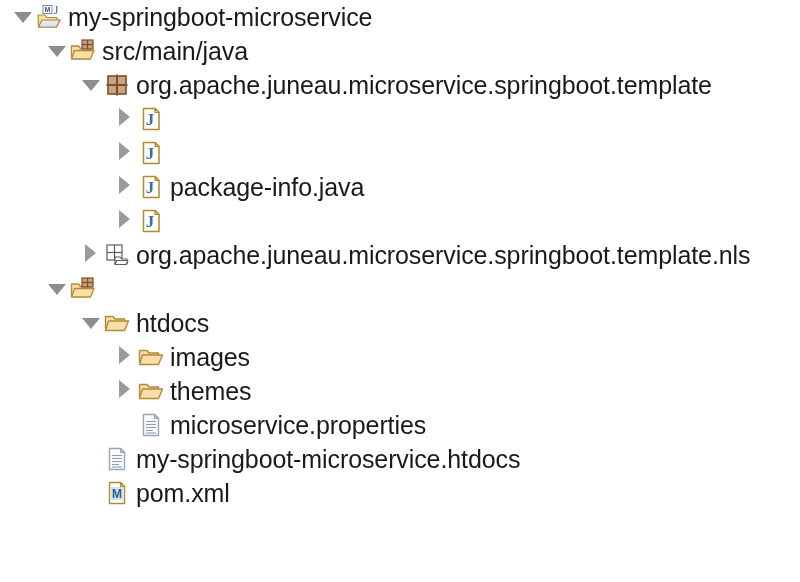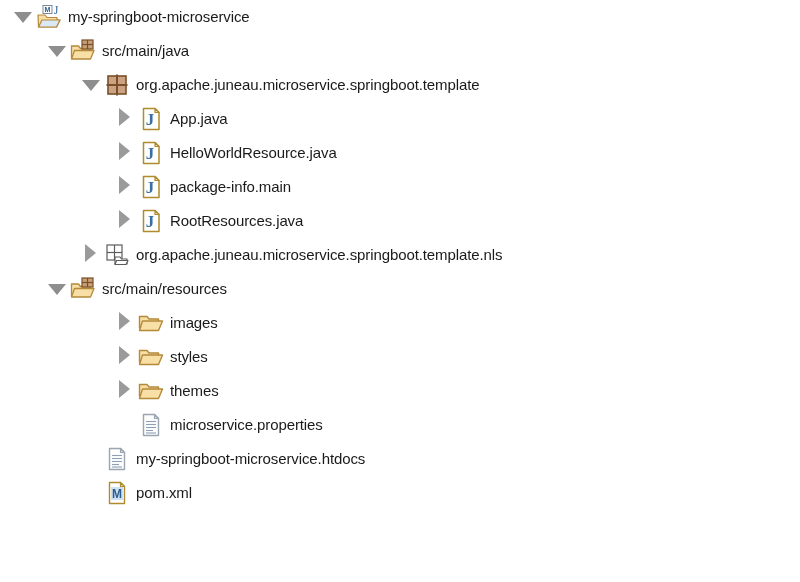--- a/index.html
+++ b/index.html
@@ -61,21 +61,21 @@
   .icon {
     flex: 0 0 auto;
     width: 26px;
     height: 26px;
     position: relative;
     margin-right: 6px;
   }
   .icon svg { display: block; }
   
   .label {
-    font-size: 15px;
+    font-size: 25px;
     line-height: 26px;
     color: #1a1a1a;
     letter-spacing: -0.1px;
   }
 </style>
 </head>
 <body>
 
 <div id="tree">
     <div class="row">
@@ -121,57 +121,54 @@
     <div class="row">
       <div class="indent" style="width: 112px;"></div>
       <div class="twisty closed"></div>
       <span class="icon">
         <svg width="26" height="26" viewBox="0 0 26 26">
         <path d="M5.5 2.5 L17 2.5 L21 6.5 L21 23.5 L5.5 23.5 Z" fill="#ffffff" stroke="#b08b2e" stroke-width="1.5" stroke-linejoin="round"></path>
         <path d="M17 2.5 L17 6.5 L21 6.5 Z" fill="#f0e3bb" stroke="#b08b2e" stroke-width="1.2" stroke-linejoin="round"></path>
         <text x="12" y="19" font-family="Liberation Serif, serif" font-size="17" font-weight="bold" fill="#3a6ea5" text-anchor="middle">J</text>
       </svg>
       </span>
-      <span class="label">App.java</span>
-    </div>
-    <div class="row">
-      <div class="indent" style="width: 112px;"></div>
-      <div class="twisty closed"></div>
-      <span class="icon">
-        <svg width="26" height="26" viewBox="0 0 26 26">
-        <path d="M5.5 2.5 L17 2.5 L21 6.5 L21 23.5 L5.5 23.5 Z" fill="#ffffff" stroke="#b08b2e" stroke-width="1.5" stroke-linejoin="round"></path>
-        <path d="M17 2.5 L17 6.5 L21 6.5 Z" fill="#f0e3bb" stroke="#b08b2e" stroke-width="1.2" stroke-linejoin="round"></path>
-        <text x="12" y="19" font-family="Liberation Serif, serif" font-size="17" font-weight="bold" fill="#3a6ea5" text-anchor="middle">J</text>
-      </svg>
-      </span>
-      <span class="label">HelloWorldResource.java</span>
-    </div>
-    <div class="row">
-      <div class="indent" style="width: 112px;"></div>
-      <div class="twisty closed"></div>
-      <span class="icon">
-        <svg width="26" height="26" viewBox="0 0 26 26">
-        <path d="M5.5 2.5 L17 2.5 L21 6.5 L21 23.5 L5.5 23.5 Z" fill="#ffffff" stroke="#b08b2e" stroke-width="1.5" stroke-linejoin="round"></path>
-        <path d="M17 2.5 L17 6.5 L21 6.5 Z" fill="#f0e3bb" stroke="#b08b2e" stroke-width="1.2" stroke-linejoin="round"></path>
-        <text x="12" y="19" font-family="Liberation Serif, serif" font-size="17" font-weight="bold" fill="#3a6ea5" text-anchor="middle">J</text>
-      </svg>
-      </span>
-      <span class="label">package-info.main</span>
-    </div>
-    <div class="row">
-      <div class="indent" style="width: 112px;"></div>
-      <div class="twisty closed"></div>
-      <span class="icon">
-        <svg width="26" height="26" viewBox="0 0 26 26">
-        <path d="M5.5 2.5 L17 2.5 L21 6.5 L21 23.5 L5.5 23.5 Z" fill="#ffffff" stroke="#b08b2e" stroke-width="1.5" stroke-linejoin="round"></path>
-        <path d="M17 2.5 L17 6.5 L21 6.5 Z" fill="#f0e3bb" stroke="#b08b2e" stroke-width="1.2" stroke-linejoin="round"></path>
-        <text x="12" y="19" font-family="Liberation Serif, serif" font-size="17" font-weight="bold" fill="#3a6ea5" text-anchor="middle">J</text>
-      </svg>
-      </span>
-      <span class="label">RootResources.java</span>
+    </div>
+    <div class="row">
+      <div class="indent" style="width: 112px;"></div>
+      <div class="twisty closed"></div>
+      <span class="icon">
+        <svg width="26" height="26" viewBox="0 0 26 26">
+        <path d="M5.5 2.5 L17 2.5 L21 6.5 L21 23.5 L5.5 23.5 Z" fill="#ffffff" stroke="#b08b2e" stroke-width="1.5" stroke-linejoin="round"></path>
+        <path d="M17 2.5 L17 6.5 L21 6.5 Z" fill="#f0e3bb" stroke="#b08b2e" stroke-width="1.2" stroke-linejoin="round"></path>
+        <text x="12" y="19" font-family="Liberation Serif, serif" font-size="17" font-weight="bold" fill="#3a6ea5" text-anchor="middle">J</text>
+      </svg>
+      </span>
+    </div>
+    <div class="row">
+      <div class="indent" style="width: 112px;"></div>
+      <div class="twisty closed"></div>
+      <span class="icon">
+        <svg width="26" height="26" viewBox="0 0 26 26">
+        <path d="M5.5 2.5 L17 2.5 L21 6.5 L21 23.5 L5.5 23.5 Z" fill="#ffffff" stroke="#b08b2e" stroke-width="1.5" stroke-linejoin="round"></path>
+        <path d="M17 2.5 L17 6.5 L21 6.5 Z" fill="#f0e3bb" stroke="#b08b2e" stroke-width="1.2" stroke-linejoin="round"></path>
+        <text x="12" y="19" font-family="Liberation Serif, serif" font-size="17" font-weight="bold" fill="#3a6ea5" text-anchor="middle">J</text>
+      </svg>
+      </span>
+      <span class="label">package-info.java</span>
+    </div>
+    <div class="row">
+      <div class="indent" style="width: 112px;"></div>
+      <div class="twisty closed"></div>
+      <span class="icon">
+        <svg width="26" height="26" viewBox="0 0 26 26">
+        <path d="M5.5 2.5 L17 2.5 L21 6.5 L21 23.5 L5.5 23.5 Z" fill="#ffffff" stroke="#b08b2e" stroke-width="1.5" stroke-linejoin="round"></path>
+        <path d="M17 2.5 L17 6.5 L21 6.5 Z" fill="#f0e3bb" stroke="#b08b2e" stroke-width="1.2" stroke-linejoin="round"></path>
+        <text x="12" y="19" font-family="Liberation Serif, serif" font-size="17" font-weight="bold" fill="#3a6ea5" text-anchor="middle">J</text>
+      </svg>
+      </span>
     </div>
     <div class="row">
       <div class="indent" style="width: 78px;"></div>
       <div class="twisty closed"></div>
       <span class="icon">
         <svg width="26" height="26" viewBox="0 0 26 26">
         <rect x="3" y="3" width="15" height="15" fill="#ffffff" stroke="#5c5c5c" stroke-width="1.2"></rect>
         <line x1="10.5" y1="3" x2="10.5" y2="18" stroke="#5c5c5c" stroke-width="1.2"></line>
         <line x1="3" y1="10.5" x2="18" y2="10.5" stroke="#5c5c5c" stroke-width="1.2"></line>
         <path d="M11 15 L16 15 L17.5 17 L23 17 L23 22 L11 22 Z" fill="#ffffff" stroke="#5c5c5c" stroke-width="1.2" stroke-linejoin="round"></path>
@@ -185,43 +182,42 @@
       <div class="twisty open"></div>
       <span class="icon">
         <svg width="26" height="26" viewBox="0 0 26 26">
         <path d="M1.5 8 L8.5 8 L10.5 10.5 L20 10.5 L20 19.5 L1.5 19.5 Z" fill="#f7dfa5" stroke="#b4893a" stroke-width="1.3" stroke-linejoin="round"></path>
         <path d="M4.5 12.5 L24 12.5 L20.5 21 L1.5 21 Z" fill="#f7dfa5" stroke="#b4893a" stroke-width="1.3" stroke-linejoin="round"></path>
         <rect x="12" y="2" width="11" height="9" fill="#c8a078" stroke="#7a4f2a" stroke-width="1.2"></rect>
         <line x1="17.5" y1="2" x2="17.5" y2="11" stroke="#7a4f2a" stroke-width="1.2"></line>
         <line x1="12" y1="6.5" x2="23" y2="6.5" stroke="#7a4f2a" stroke-width="1.2"></line>
       </svg>
       </span>
-      <span class="label">src/main/resources</span>
-    </div>
-    <div class="row">
-      <div class="indent" style="width: 112px;"></div>
-      <div class="twisty closed"></div>
+    </div>
+    <div class="row">
+      <div class="indent" style="width: 78px;"></div>
+      <div class="twisty open"></div>
       <span class="icon">
         <svg width="26" height="26" viewBox="0 0 26 26">
         <path d="M1.5 6.5 L9 6.5 L11 9 L20.5 9 L20.5 18 L1.5 18 Z" fill="#f7dfa5" stroke="#b4893a" stroke-width="1.4" stroke-linejoin="round"></path>
         <path d="M4.5 11 L24.5 11 L20.5 20.5 L1.5 20.5 Z" fill="#f7dfa5" stroke="#b4893a" stroke-width="1.4" stroke-linejoin="round"></path>
       </svg>
       </span>
-      <span class="label">images</span>
+      <span class="label">htdocs</span>
     </div>
     <div class="row">
       <div class="indent" style="width: 112px;"></div>
       <div class="twisty closed"></div>
       <span class="icon">
         <svg width="26" height="26" viewBox="0 0 26 26">
         <path d="M1.5 6.5 L9 6.5 L11 9 L20.5 9 L20.5 18 L1.5 18 Z" fill="#f7dfa5" stroke="#b4893a" stroke-width="1.4" stroke-linejoin="round"></path>
         <path d="M4.5 11 L24.5 11 L20.5 20.5 L1.5 20.5 Z" fill="#f7dfa5" stroke="#b4893a" stroke-width="1.4" stroke-linejoin="round"></path>
       </svg>
       </span>
-      <span class="label">styles</span>
+      <span class="label">images</span>
     </div>
     <div class="row">
       <div class="indent" style="width: 112px;"></div>
       <div class="twisty closed"></div>
       <span class="icon">
         <svg width="26" height="26" viewBox="0 0 26 26">
         <path d="M1.5 6.5 L9 6.5 L11 9 L20.5 9 L20.5 18 L1.5 18 Z" fill="#f7dfa5" stroke="#b4893a" stroke-width="1.4" stroke-linejoin="round"></path>
         <path d="M4.5 11 L24.5 11 L20.5 20.5 L1.5 20.5 Z" fill="#f7dfa5" stroke="#b4893a" stroke-width="1.4" stroke-linejoin="round"></path>
       </svg>
       </span>

